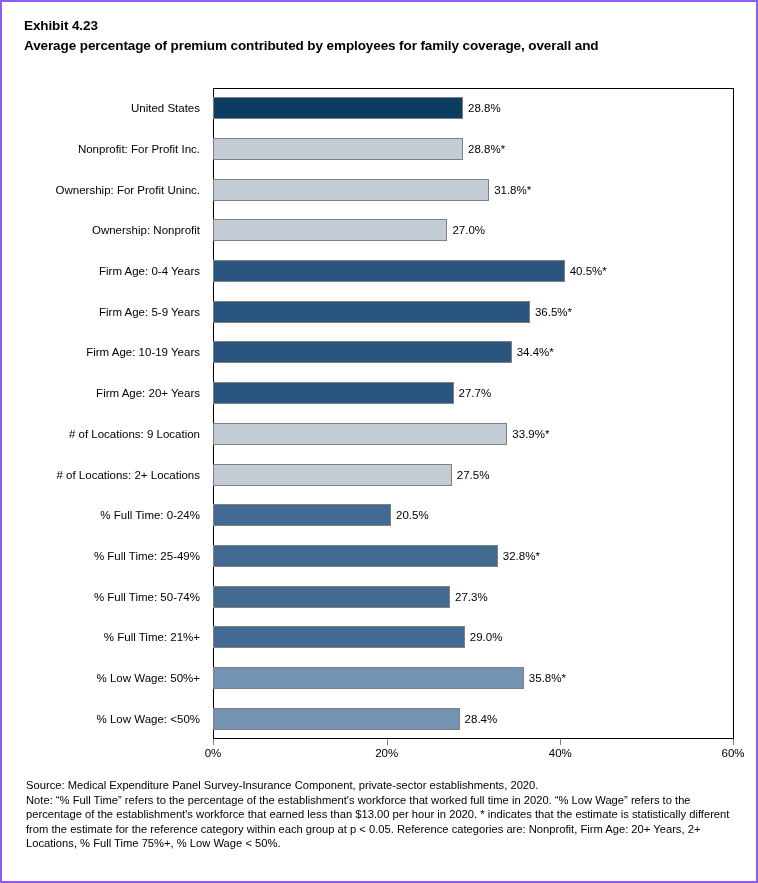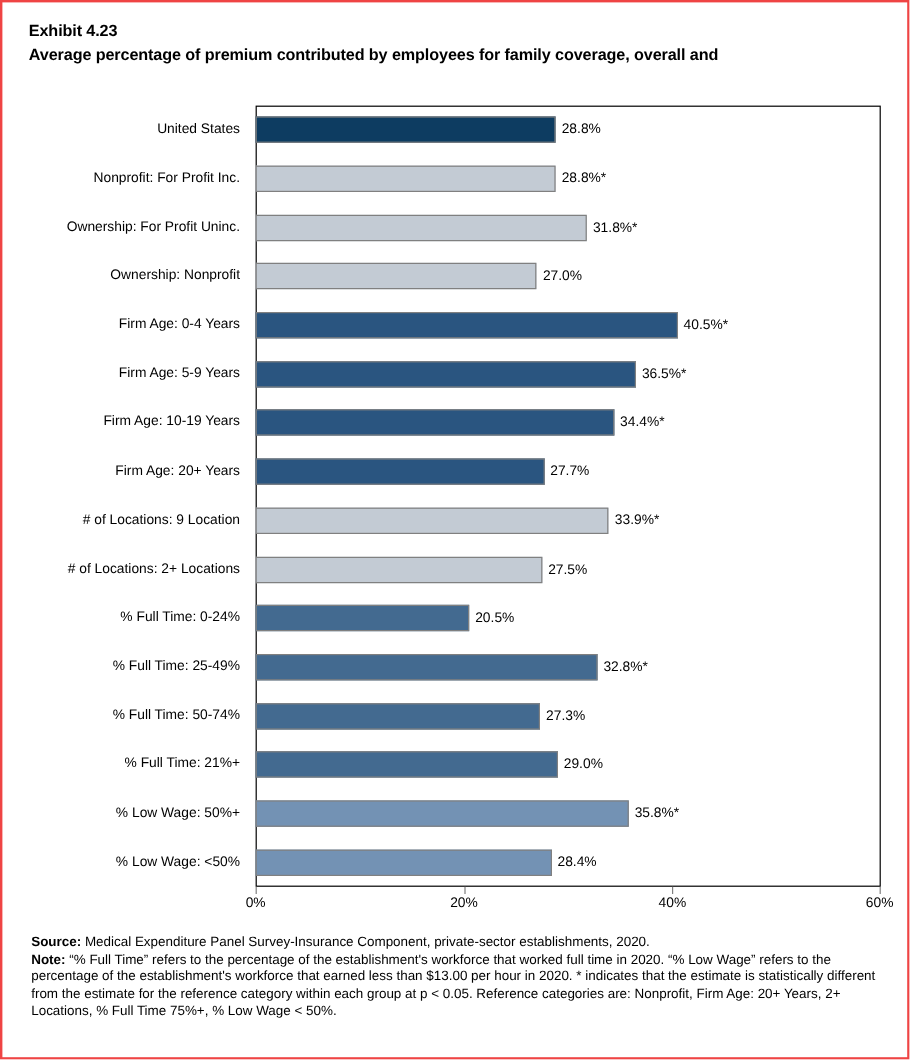--- a/index.html
+++ b/index.html
@@ -12,21 +12,21 @@
     height: 883px;
     font-family: "Liberation Sans", sans-serif;
     color: #000000;
     overflow: hidden;
   }
   #page {
     position: relative;
     width: 758px;
     height: 883px;
     box-sizing: border-box;
-    border: 2px solid #ef4444;
+    border: 2px solid #8b5cf6;
     background: #ffffff;
   }
 
   
   .title-block {
     position: absolute;
     left: 22px;
     top: 14px;
     width: 712px;
   }
@@ -128,21 +128,21 @@
     left: 24px;
     top: 776px;
     width: 712px;
   }
   .fn {
     font-size: 11.2px;
     line-height: 14.2px;
     color: #000;
     margin: 0 0 1px 0;
   }
-  .fn b { font-weight: bold; }
+  .fn b { font-weight: normal; }
 </style>
 </head>
 <body>
 
 <div id="page">
 
   <div class="title-block">
     <div class="title-line">Exhibit 4.23</div>
     <div class="title-line">Average percentage of premium contributed by employees for family coverage, overall and</div>
   </div>

